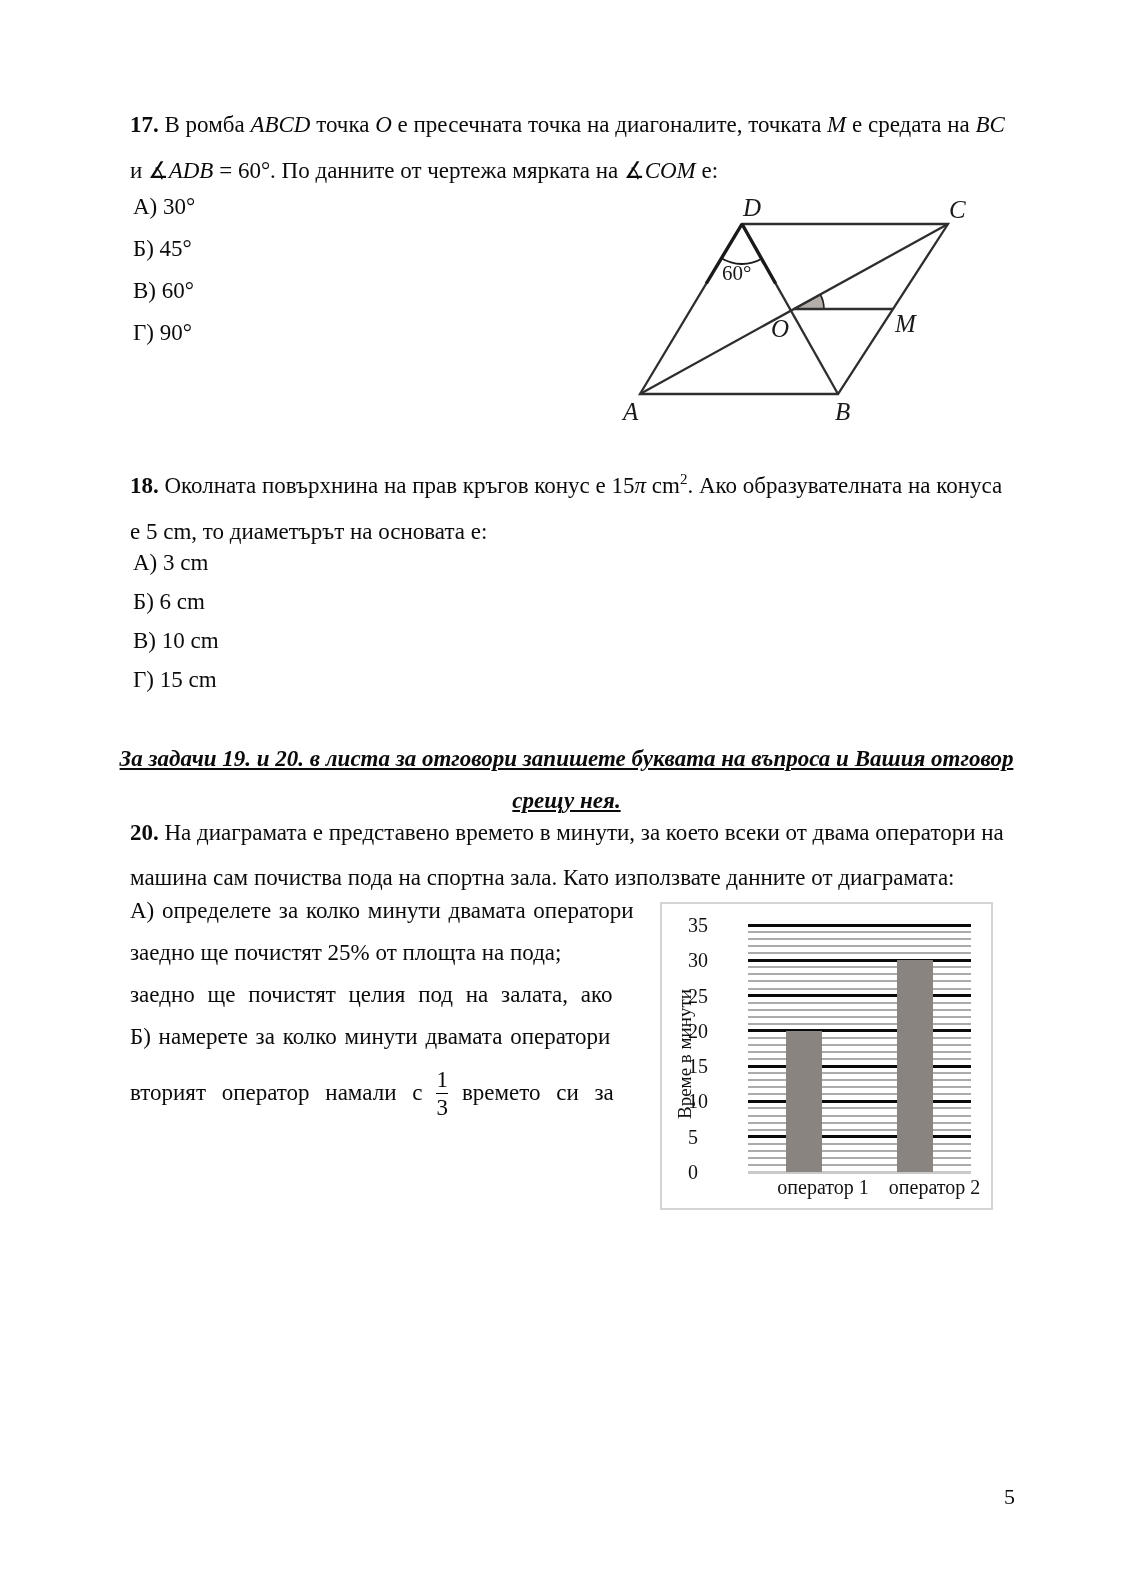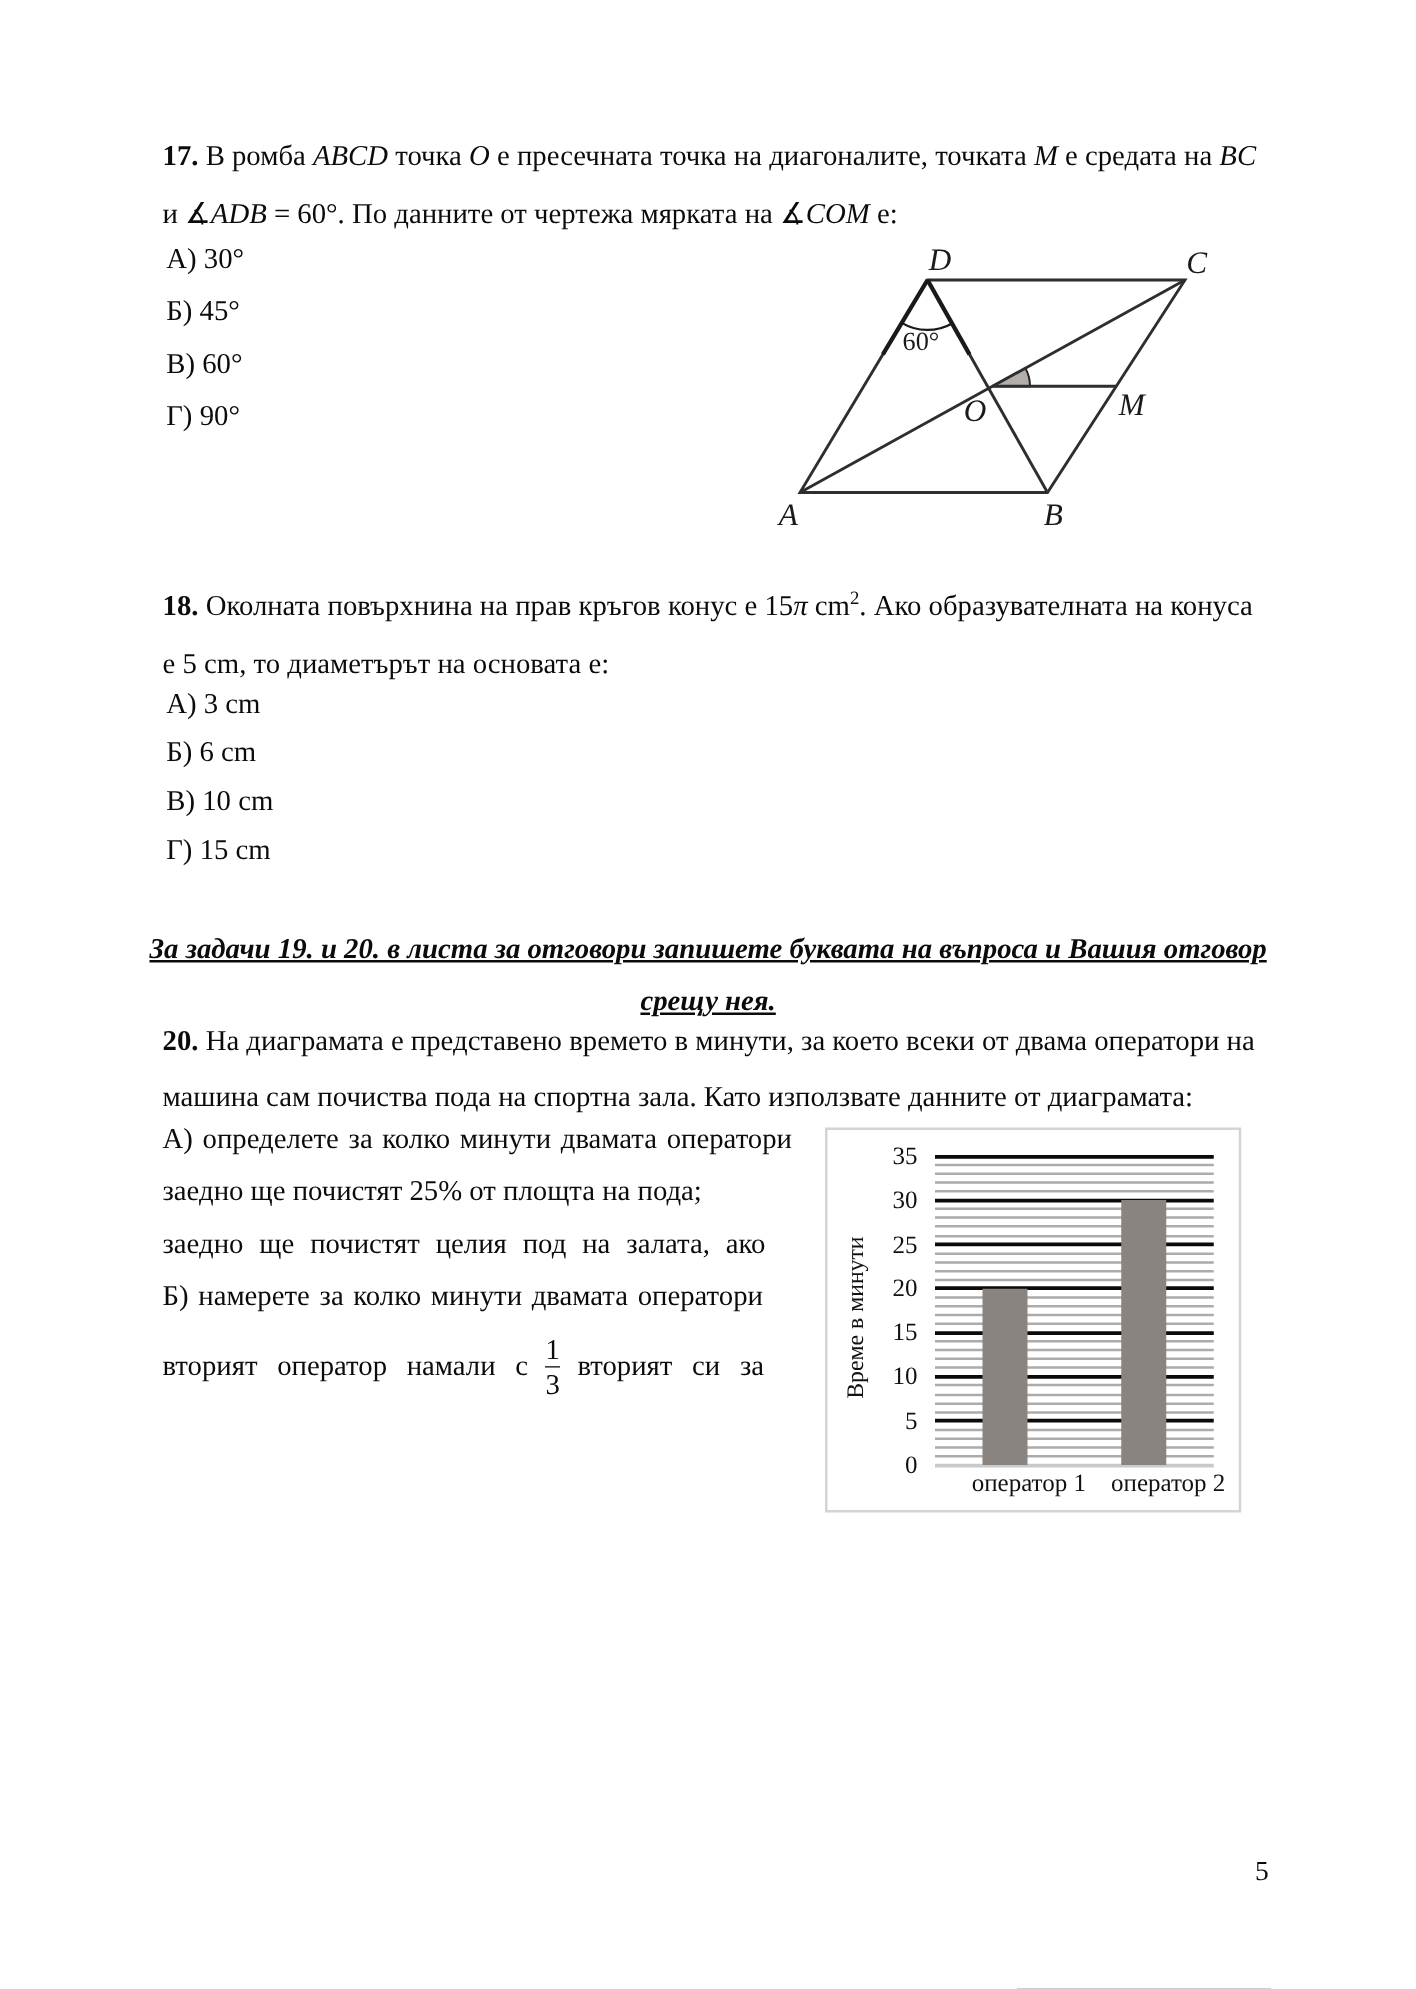--- a/index.html
+++ b/index.html
@@ -36,21 +36,21 @@
   
   .chart {
     left:660px; top:902px; width:333px; height:308px; box-sizing:border-box;
     border:2px solid #d4d4d4; background:#fff;
   }
   .ytitle {
     position:absolute; left:12px; top:50px; height:200px;
     writing-mode:vertical-rl; transform:rotate(180deg);
     font-size:19px; text-align:center; color:#111;
   }
-  .ytick { position:absolute; left:26px; width:46px; text-align:right; font-size:20px; height:26px; line-height:26px; color:#111; }
+  .ytick { position:absolute; left:26px; width:46px; font-size:20px; height:26px; line-height:26px; color:#111; }
   .plot { position:absolute; left:86px; top:21px; width:223px; height:247px; }
   .gridline { position:absolute; left:0; width:100%; }
   .bar { position:absolute; width:36px; }
   .xlabel { position:absolute; top:272px; width:130px; text-align:right; font-size:20px; color:#111; }
   .pagenum { left:1004px; top:1484px; font-size:22px; }
 </style>
 </head>
 <body>
 
 <div class="page">
@@ -118,21 +118,21 @@
     <div class="line ws1">А) определете за колко минути двамата оператори</div>
     <div class="line">заедно ще почистят 25% от площта на пода;</div>
     <div class="line ws2">заедно ще почистят целия под на залата, ако</div>
     <div class="line ws1">Б) намерете за колко минути двамата оператори</div>
     <div class="fracrow">
       <span>вторият оператор намали с</span>
       <span class="frac">
         <span class="num">1</span>
         <span class="den">3</span>
       </span>
-      <span>вторият си за</span>
+      <span>времето си за</span>
     </div>
   </div>
 
   <div class="abs chart" id="chart">
     <div class="ytitle">Време в минути</div>
     <div id="y-ticks">
         <div class="ytick" style="top: 255px;">0</div>
         <div class="ytick" style="top: 219.714px;">5</div>
         <div class="ytick" style="top: 184.429px;">10</div>
         <div class="ytick" style="top: 149.143px;">15</div>

